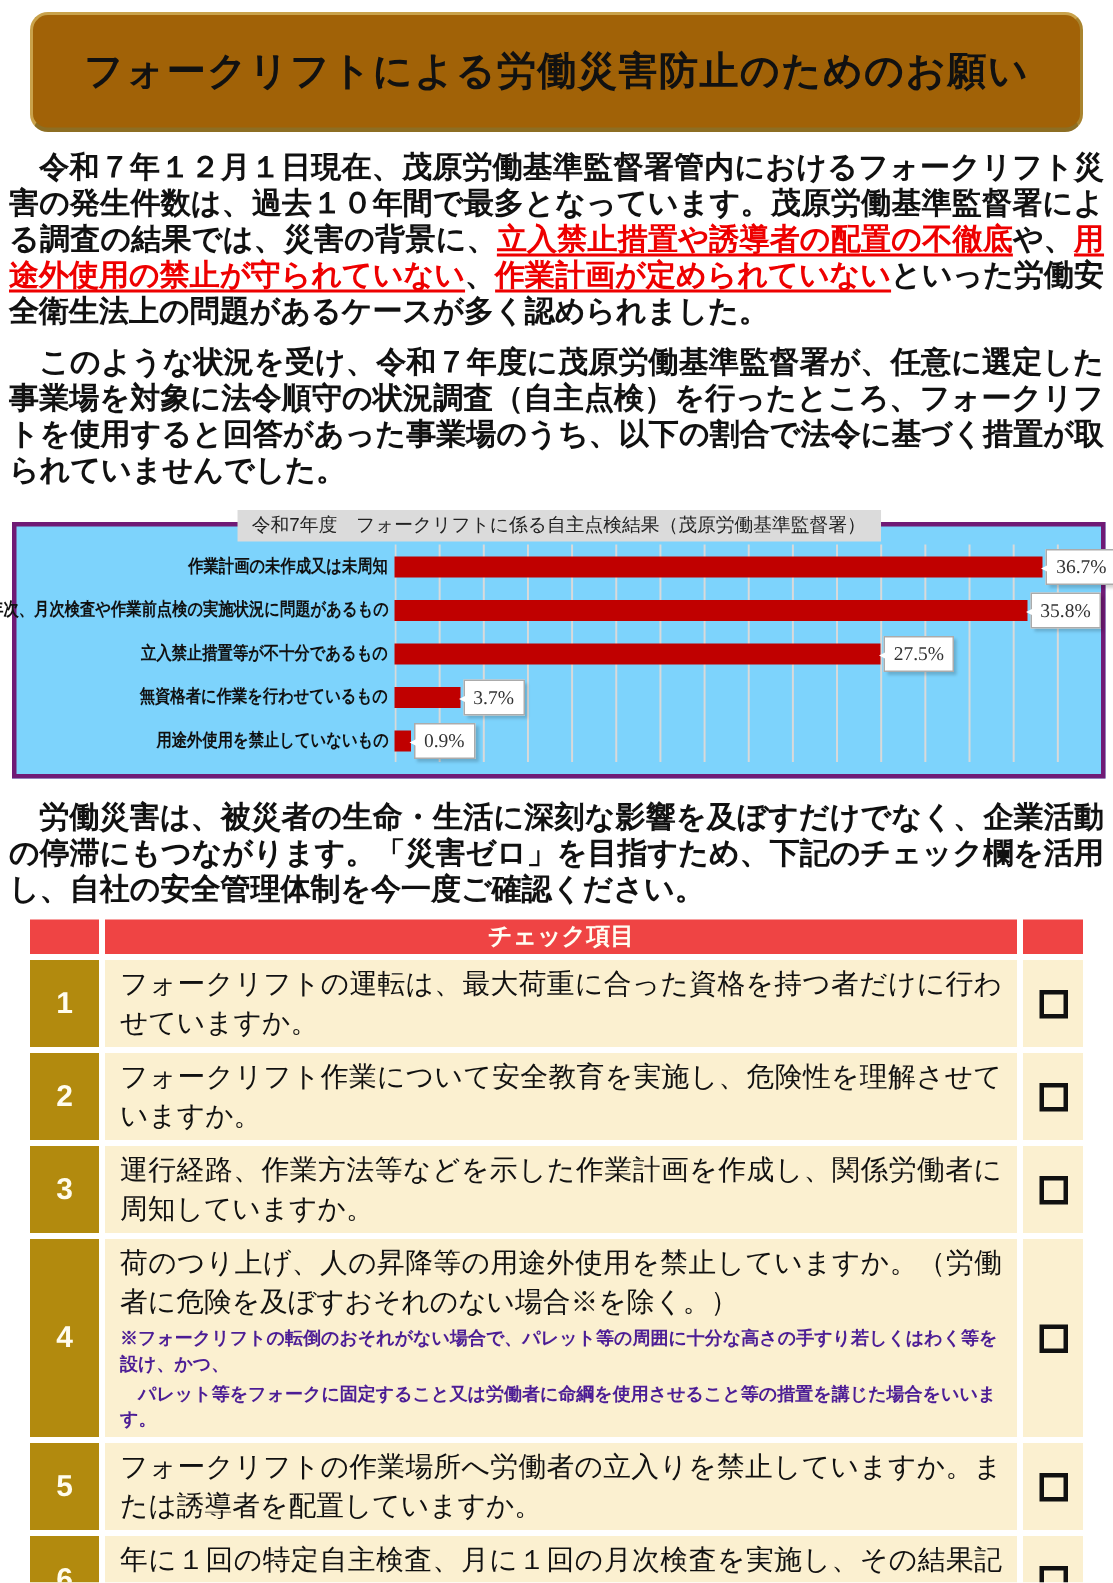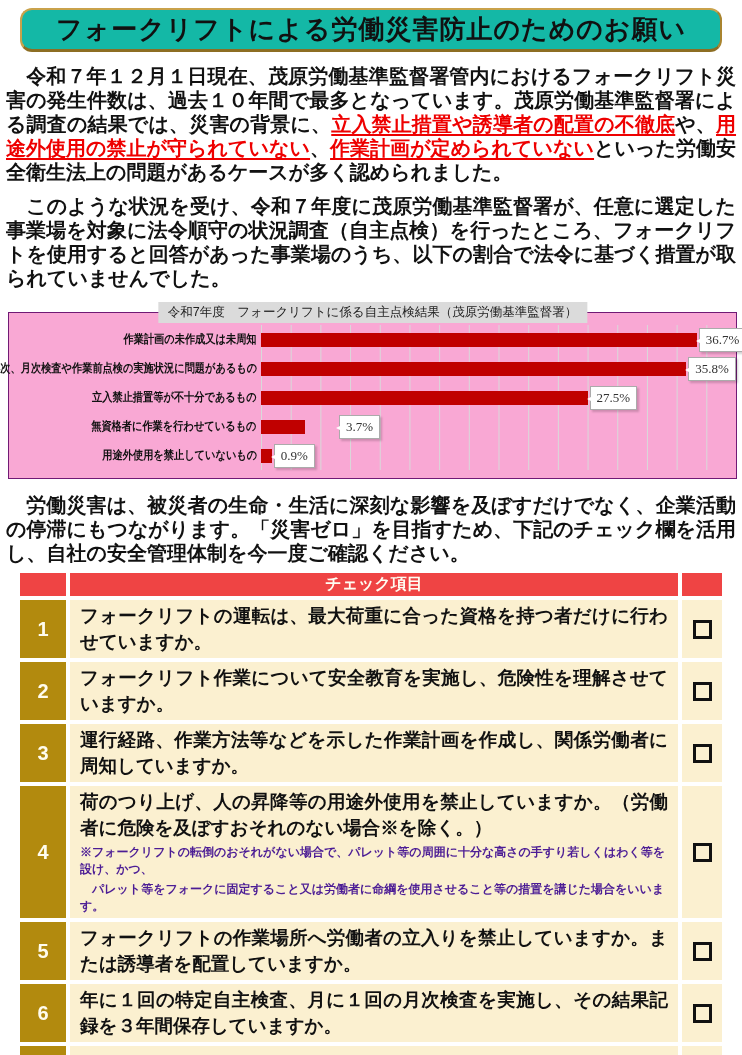--- a/index.html
+++ b/index.html
@@ -1,34 +1,34 @@
 <!DOCTYPE html>
 <html><head>
 <meta charset="utf-8">
 <style>
   * { margin:0; padding:0; box-sizing:border-box; }
   html,body { width:742px; background:#ffffff; font-family:"Liberation Sans", sans-serif; }
   .page { width:742px; height:1055px; overflow:hidden; background:#fff; }
 
   
   .title-box {
-    margin:8px 20px 12px; background:#14b8a6;
+    margin:8px 20px 12px; background:#a16207;
     border:2px solid #C9A24B; border-bottom:3px solid #8D6E23; border-right-color:#A9842F;
-    border-radius:12px; text-align:center; padding:2px 4px;
+    border-radius:12px; text-align:center; padding:20px 4px;
   }
   .title-box h1 { font-size:26px; font-weight:bold; color:#111; letter-spacing:1px; }
 
   
   .para { margin:10px 6px 0; font-size:20px; font-weight:bold; line-height:24px;
           text-align:justify; color:#111; }
   .red-u { color:#EE0000; text-decoration:underline; text-underline-offset:3px; }
 
   
-  .chart-wrap { position:relative; margin:22px 5px 0 8px; border:1px solid #701a75;
-                padding:12px 0 8px; background:#f9a8d4; }
+  .chart-wrap { position:relative; margin:22px 5px 0 8px; border:3px solid #701a75;
+                padding:12px 0 8px; background:#7dd3fc; }
   .chart-title { position:absolute; top:-11px; left:50%; transform:translateX(-50%);
                  background:#DBDBDB; color:#222; font-size:12.5px; padding:2px 10px;
                  white-space:nowrap; }
   .chart-grid { display:grid; grid-template-columns:252px 1fr; }
   .cat-cell { height:29px; display:flex; align-items:center; justify-content:flex-end;
               padding-right:4px; }
   .cat-label { font-size:12px; font-weight:bold; white-space:nowrap;
                transform:scaleX(0.85); transform-origin:100% 50%; color:#111; }
   .plot { background-image:linear-gradient(to right, #D9D9D9 1px, transparent 1px);
           background-size:calc(100%/16) 100%; }
@@ -44,21 +44,21 @@
   
   .table { margin:8px 20px 0; display:grid; grid-template-columns:46px 1fr 40px;
            gap:4px; background:#fff; }
   .hdr { background:#ef4444; height:23px;text-align:right; }
   .hdr-label { display:flex; align-items:center; justify-content:center;
                color:#FFFDF2; font-size:16px; font-weight:bold; }
   .num { background:#B28A0E; color:#FFFCEE; display:flex; align-items:center;
          justify-content:center; font-size:20px; font-weight:bold; }
   .item { background:#FBF0D0; min-height:44px; padding:3px 10px; display:flex;
           flex-direction:column; justify-content:center; }
-  .item .txt { font-size:18.5px; font-weight:bold; line-height:26px; color:#111;
+  .item .txt { font-size:18.5px; font-weight:normal; line-height:26px; color:#111;
                text-align:justify; }
   .item .note { font-size:12px; font-weight:bold; line-height:17px; color:#4c1d95; margin-top:3px; }
   .chk { background:#FBF0D0; display:flex; align-items:center; justify-content:center; }
   .box { width:19px; height:19px; border:3px solid #111; background:transparent; }
 </style>
 </head>
 <body>
 
 <div class="page">
 
@@ -98,21 +98,21 @@
         <div class="bar-row">
           <div class="bar" style="width: 89.5%;"></div>
           <div class="callout" style="left: calc(89.5% + 2px);">35.8%</div>
         </div>
         <div class="bar-row">
           <div class="bar" style="width: 68.75%;"></div>
           <div class="callout" style="left: calc(68.75% + 2px);">27.5%</div>
         </div>
         <div class="bar-row">
           <div class="bar" style="width: 9.25%;"></div>
-          <div class="callout" style="left: calc(9.25% + 2px); margin-left: 32px;">3.7%</div>
+          <div class="callout" style="left: calc(9.25% + 2px);">3.7%</div>
         </div>
         <div class="bar-row">
           <div class="bar" style="width: 2.25%;"></div>
           <div class="callout" style="left: calc(2.25% + 2px);">0.9%</div>
         </div>
       </div>
     </div>
   </div>
 
   <p class="para" style="margin-top:14px; margin-bottom:4px;">　労働災害は、被災者の生命・生活に深刻な影響を及ぼすだけでなく、企業活動の停滞にもつながります。「災害ゼロ」を目指すため、下記のチェック欄を活用し、自社の安全管理体制を今一度ご確認ください。</p>

